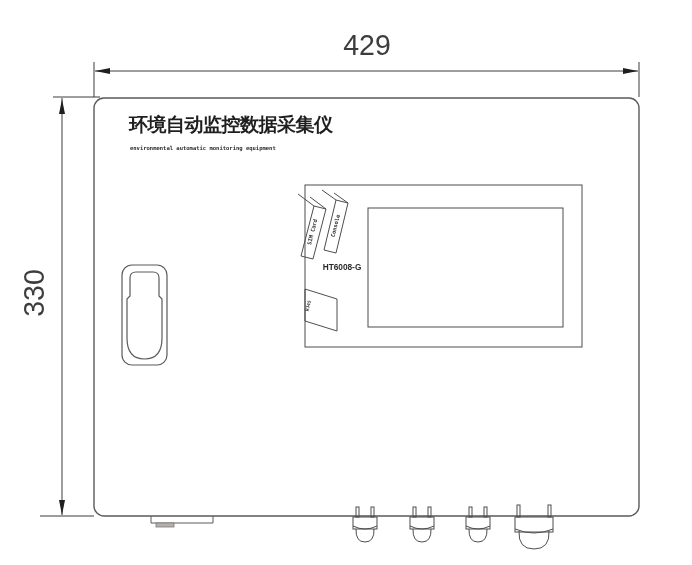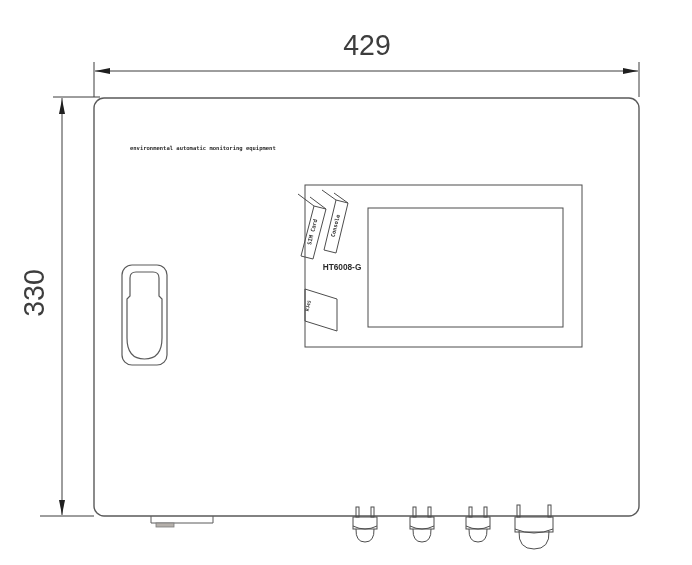--- a/index.html
+++ b/index.html
@@ -115,20 +115,21 @@
     </g>
     <g stroke="#4d4d4d" stroke-width="1" fill="none">
       <rect x="517" y="505" width="3" height="12"></rect>
       <rect x="548" y="505" width="3" height="12"></rect>
       <rect x="515" y="517" width="38" height="15"></rect>
       <path d="M 515 529 Q 534 537 553 529"></path>
       <path d="M 519 531 Q 518 549 534 549 Q 550 549 549 531"></path>
     </g>
   </svg>
 
+  <div class="abs title-cn">环境自动监控数据采集仪</div>
   <div class="abs title-en">environmental automatic monitoring equipment</div>
 
   <div class="abs dim-text dim-w">429</div>
   <div class="abs dim-h-wrap">
     <div class="dim-text dim-h">330</div>
   </div>
 
   <div class="abs model-label">HT6008-G</div>
 
   <div class="abs tag-text tag-console">Console</div>

